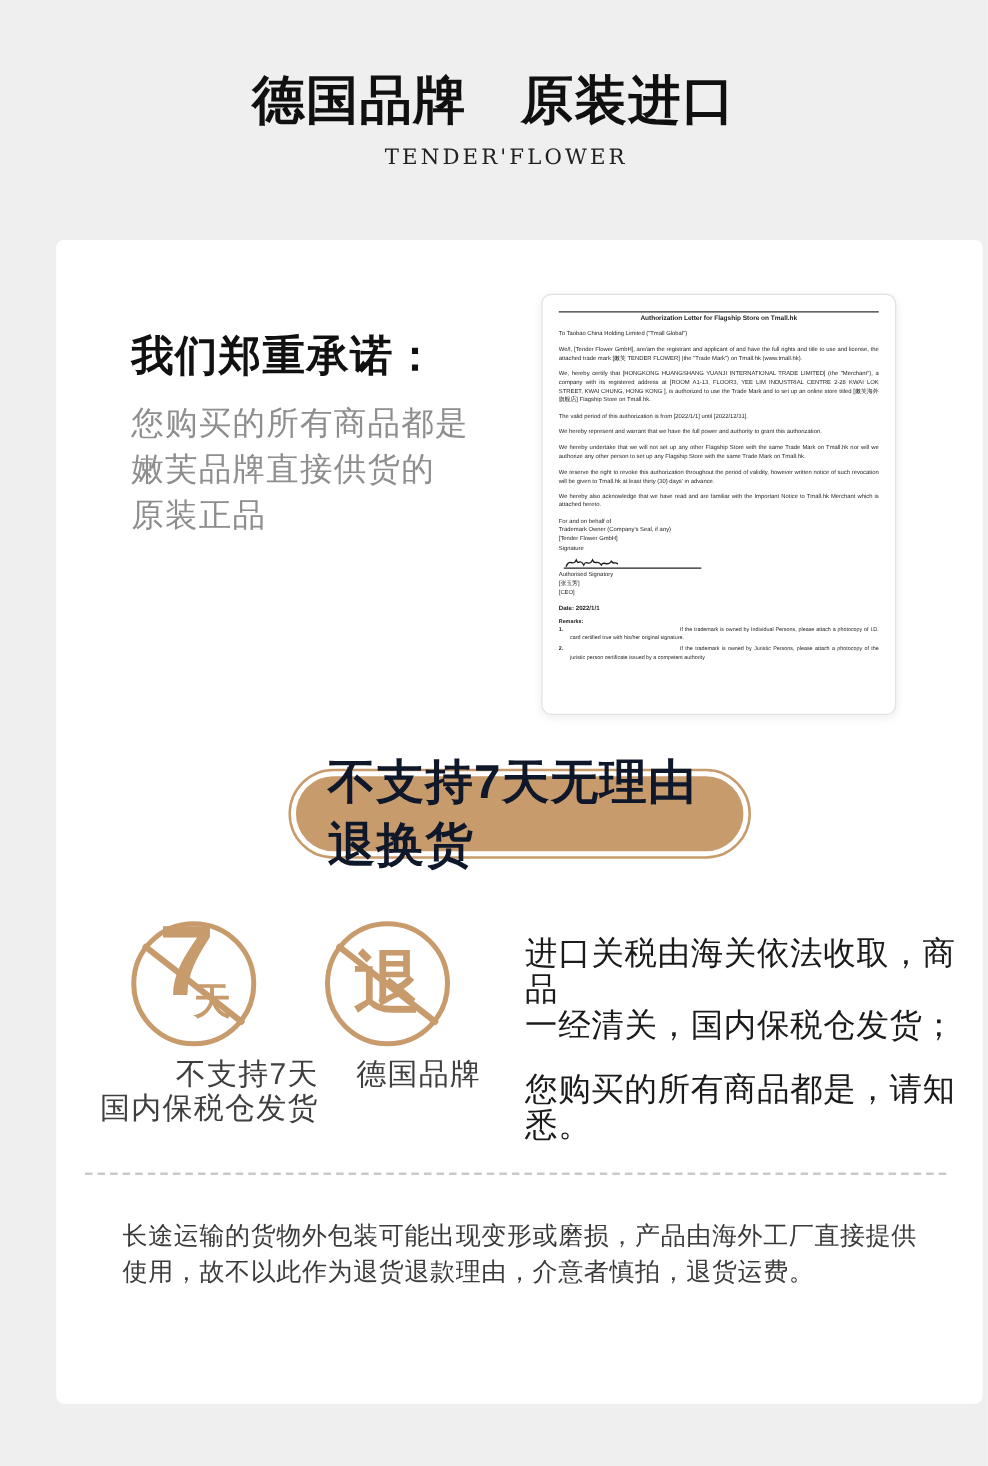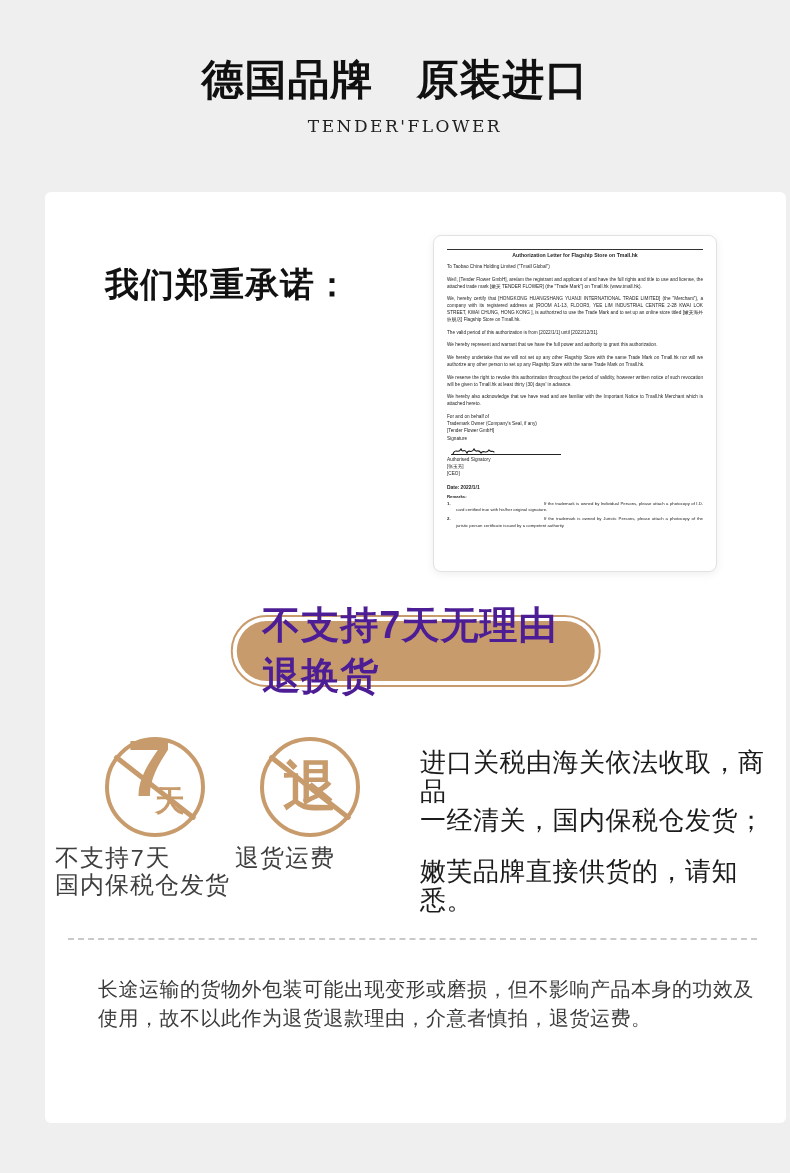--- a/index.html
+++ b/index.html
@@ -35,32 +35,32 @@
   .doc-remarks-label { font-size:4.3px; font-weight:bold; margin-top:4px; }
   .remark { position:relative; padding-left:9px; margin-top:2px; }
   .remark-num { position:absolute; left:0; top:0; font-size:4.3px; font-weight:bold; }
   .remark-text { font-size:4.3px; line-height:1.55; text-indent:88px; text-align:justify; }
 
   
   .banner { position:absolute; top:423px; left:50%; transform:translateX(-50%);
             border:2px solid #C89B6C; border-radius:40px; padding:4px; background:#fff; }
   .banner-inner { background:#C89B6C; border-radius:32px; height:60px; padding:0 26px;
                   display:flex; align-items:center; justify-content:center; }
-  .banner-inner span { color:#4c1d95; font-size:38px; font-weight:bold; letter-spacing:1px; }
+  .banner-inner span { color:#0f172a; font-size:38px; font-weight:bold; letter-spacing:1px; }
 
   
   .circle { position:absolute; width:100px; height:100px; border:4px solid #C89B6C; border-radius:50%; }
   .circle-1 { left:60px; top:545px; }
   .circle-2 { left:215px; top:545px; }
   .slash { position:absolute; left:-5px; top:44px; width:102px; height:4.5px; background:#C89B6C; transform:rotate(38deg); border-radius:2px; }
   .big-7 { position:absolute; left:18px; top:-12px; font-size:80px; font-weight:bold; color:#C89B6C; line-height:1; }
   .small-tian { position:absolute; left:46px; top:40px; font-size:30px; font-weight:bold; color:#C89B6C; }
   .big-tui { position:absolute; left:0; top:0; width:92px; height:92px; display:flex; align-items:center; justify-content:center;
              font-size:54px; font-weight:bold; color:#C89B6C; }
-  .icon-label { position:absolute; top:654px; text-align:left; font-size:24px; line-height:27px; color:#3F3F3F; letter-spacing:1px;font-family:Liberation Mono, monospace; }
+  .icon-label { position:absolute; top:654px; text-align:right; font-size:24px; line-height:27px; color:#3F3F3F; letter-spacing:1px; }
   .label-1 { left:10px; width:200px; }
   .label-2 { left:190px; width:150px; }
 
   
   .customs { position:absolute; left:375px; top:556px; width:360px; color:#1B1B1B; }
   .customs .para { margin-bottom:22px; }
   .customs .line { font-size:26px; line-height:29px; letter-spacing:0.5px; }
 
   
   .divider { position:absolute; left:23px; top:746px; width:689px; border-top:2px dashed #C9C9C9; }
@@ -71,20 +71,25 @@
 <body>
 
 <div class="page">
 
   <div class="headline">德国品牌　原装进口</div>
   <div class="brand">TENDER'FLOWER</div>
 
   <div class="card">
 
     <div class="promise-title">我们郑重承诺：</div>
+    <div class="promise-text">
+      <div>您购买的所有商品都是</div>
+      <div>嫩芙品牌直接供货的</div>
+      <div>原装正品</div>
+    </div>
 
     <div class="doc">
       <div class="doc-title">Authorization Letter for Flagship Store on Tmall.hk</div>
       <p>To Taobao China Holding Limited ("Tmall Global")</p>
       <p>We/I, [Tender Flower GmbH], are/am the registrant and applicant of and have the full rights and title to use and license, the attached trade mark [嫩芙 TENDER FLOWER] (the "Trade Mark") on Tmall.hk (www.tmall.hk).</p>
       <p>We, hereby certify that [HONGKONG HUANGSHANG YUANJI INTERNATIONAL TRADE LIMITED] (the "Merchant"), a company with its registered address at [ROOM A1-13, FLOOR3, YEE LIM INDUSTRIAL CENTRE 2-28 KWAI LOK STREET, KWAI CHUNG, HONG KONG ], is authorized to use the Trade Mark and to set up an online store titled [嫩芙海外旗舰店] Flagship Store on Tmall.hk.</p>
       <p>The valid period of this authorization is from [2022/1/1] until [2022/12/31].</p>
       <p>We hereby represent and warrant that we have the full power and authority to grant this authorization.</p>
       <p>We hereby undertake that we will not set up any other Flagship Store with the same Trade Mark on Tmall.hk nor will we authorize any other person to set up any Flagship Store with the same Trade Mark on Tmall.hk.</p>
       <p>We reserve the right to revoke this authorization throughout the period of validity, however written notice of such revocation will be given to Tmall.hk at least thirty (30) days' in advance.</p>
@@ -132,34 +137,34 @@
     <div class="icon-label label-1">
       <div>不支持7天</div>
       <div>国内保税仓发货</div>
     </div>
 
     <div class="circle circle-2">
       <span class="big-tui">退</span>
       <div class="slash"></div>
     </div>
     <div class="icon-label label-2">
-      <div>退货运费</div>
+      <div>德国品牌</div>
     </div>
 
     <div class="customs">
       <div class="para">
         <div class="line">进口关税由海关依法收取，商品</div>
         <div class="line">一经清关，国内保税仓发货；</div>
       </div>
       <div class="para">
-        <div class="line">嫩芙品牌直接供货的，请知悉。</div>
+        <div class="line">您购买的所有商品都是，请知悉。</div>
       </div>
     </div>
 
     <div class="divider"></div>
 
     <div class="footer-note">
-      <div class="line">长途运输的货物外包装可能出现变形或磨损，但不影响产品本身的功效及</div>
+      <div class="line">长途运输的货物外包装可能出现变形或磨损，产品由海外工厂直接提供</div>
       <div class="line">使用，故不以此作为退货退款理由，介意者慎拍，退货运费。</div>
     </div>
 
   </div>
 </div>
 
 </body></html>

